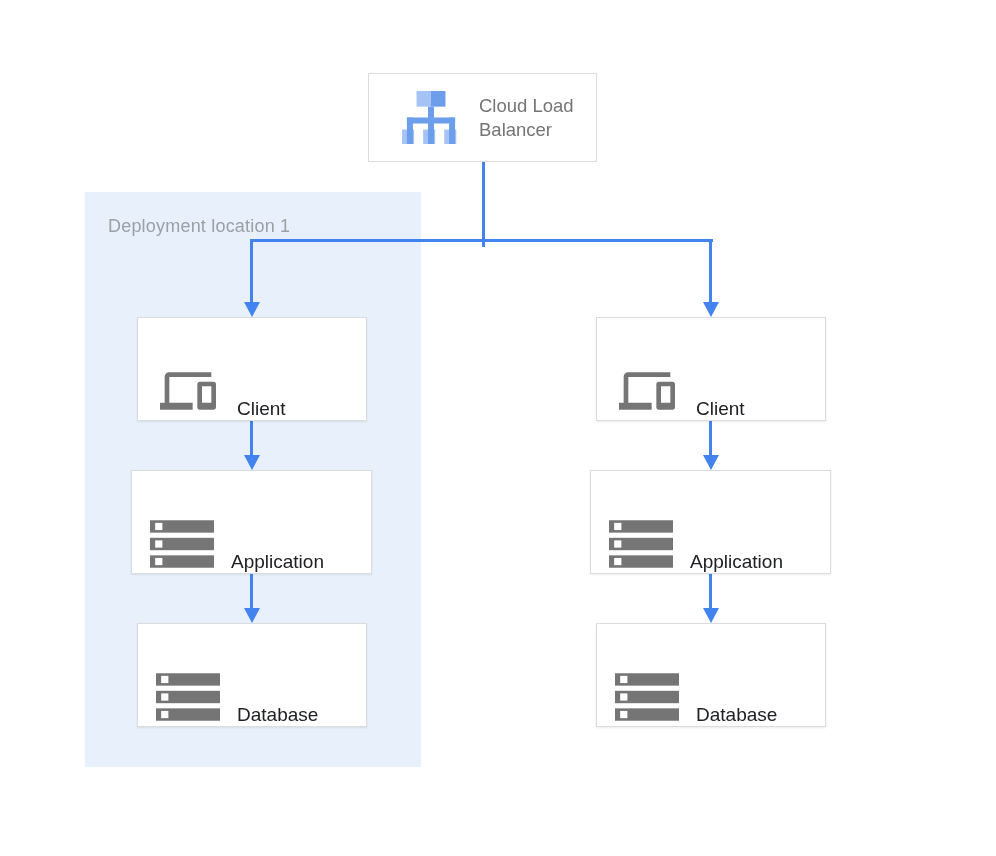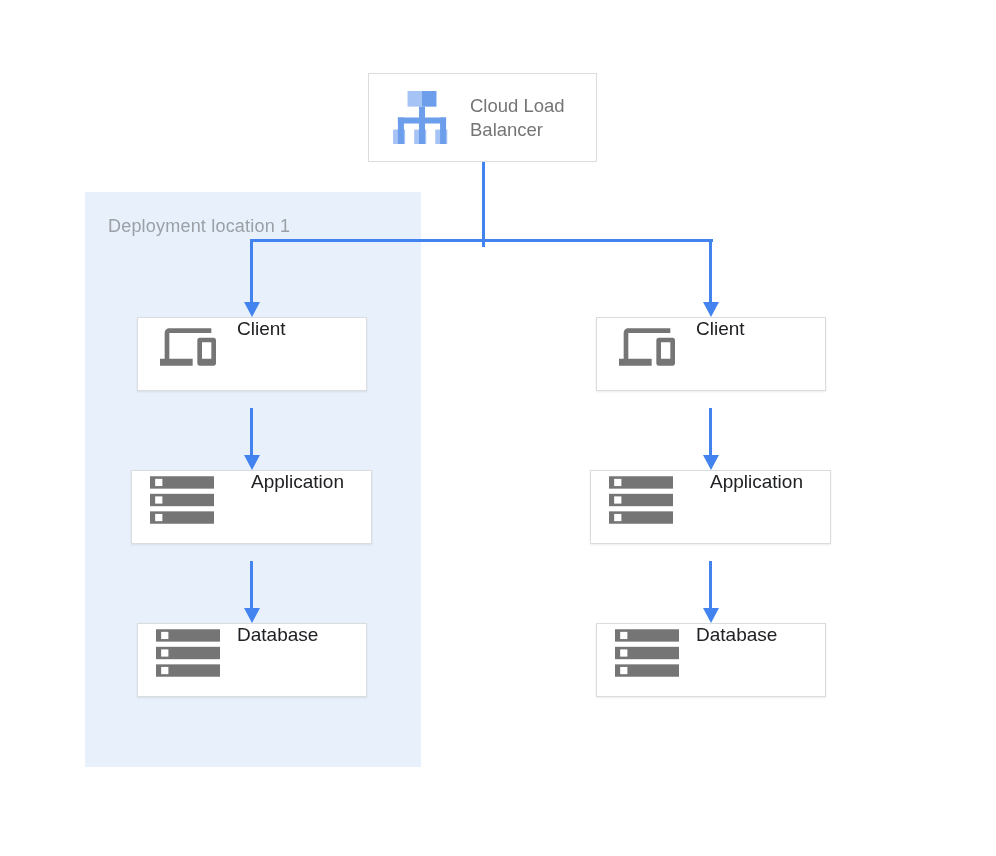--- a/index.html
+++ b/index.html
@@ -49,46 +49,46 @@
   .lb-box {
     position: absolute;
     left: 368px;
     top: 73px;
     width: 229px;
     height: 89px;
     background: #fff;
     border: 1px solid var(--node-border);
     display: flex;
     align-items: center;
-    padding-left: 24px;
+    padding-left: 33px;
   }
   .lb-icon { width: 58px; height: 54px; flex: 0 0 auto; display: flex; align-items: center; }
   .lb-label {
     margin-left: 19px;
     width: 110px;
     font-size: 18.5px;
     line-height: 24px;
     color: var(--lb-text-gray);
   }
   .lb-light  { fill: var(--lb-icon-light); }
   .lb-medium { fill: var(--lb-icon-medium); }
 
   
   .node {
     position: absolute;
     background: #fff;
     border: 1px solid var(--node-border);
     box-shadow: 0 1px 2px rgba(60,64,67,0.10);
     display: flex;
-    align-items: flex-start;
+    align-items: flex-end;
     padding-left: 14px;
     width: 230px;
-    height: 74px;
-  }
-  .node-wide { width: 241px; gap: 20px; }
+    height: 104px;
+  }
+  .node-wide { width: 241px; }
   .node-client-1 { left: 137px; top: 317px; }
   .node-app-1    { left: 131px; top: 470px; }
   .node-db-1     { left: 137px; top: 623px; }
   .node-client-2 { left: 596px; top: 317px; }
   .node-app-2    { left: 590px; top: 470px; }
   .node-db-2     { left: 596px; top: 623px; }
 
   .node-icon {
     width: 72px;
     height: 58px;

